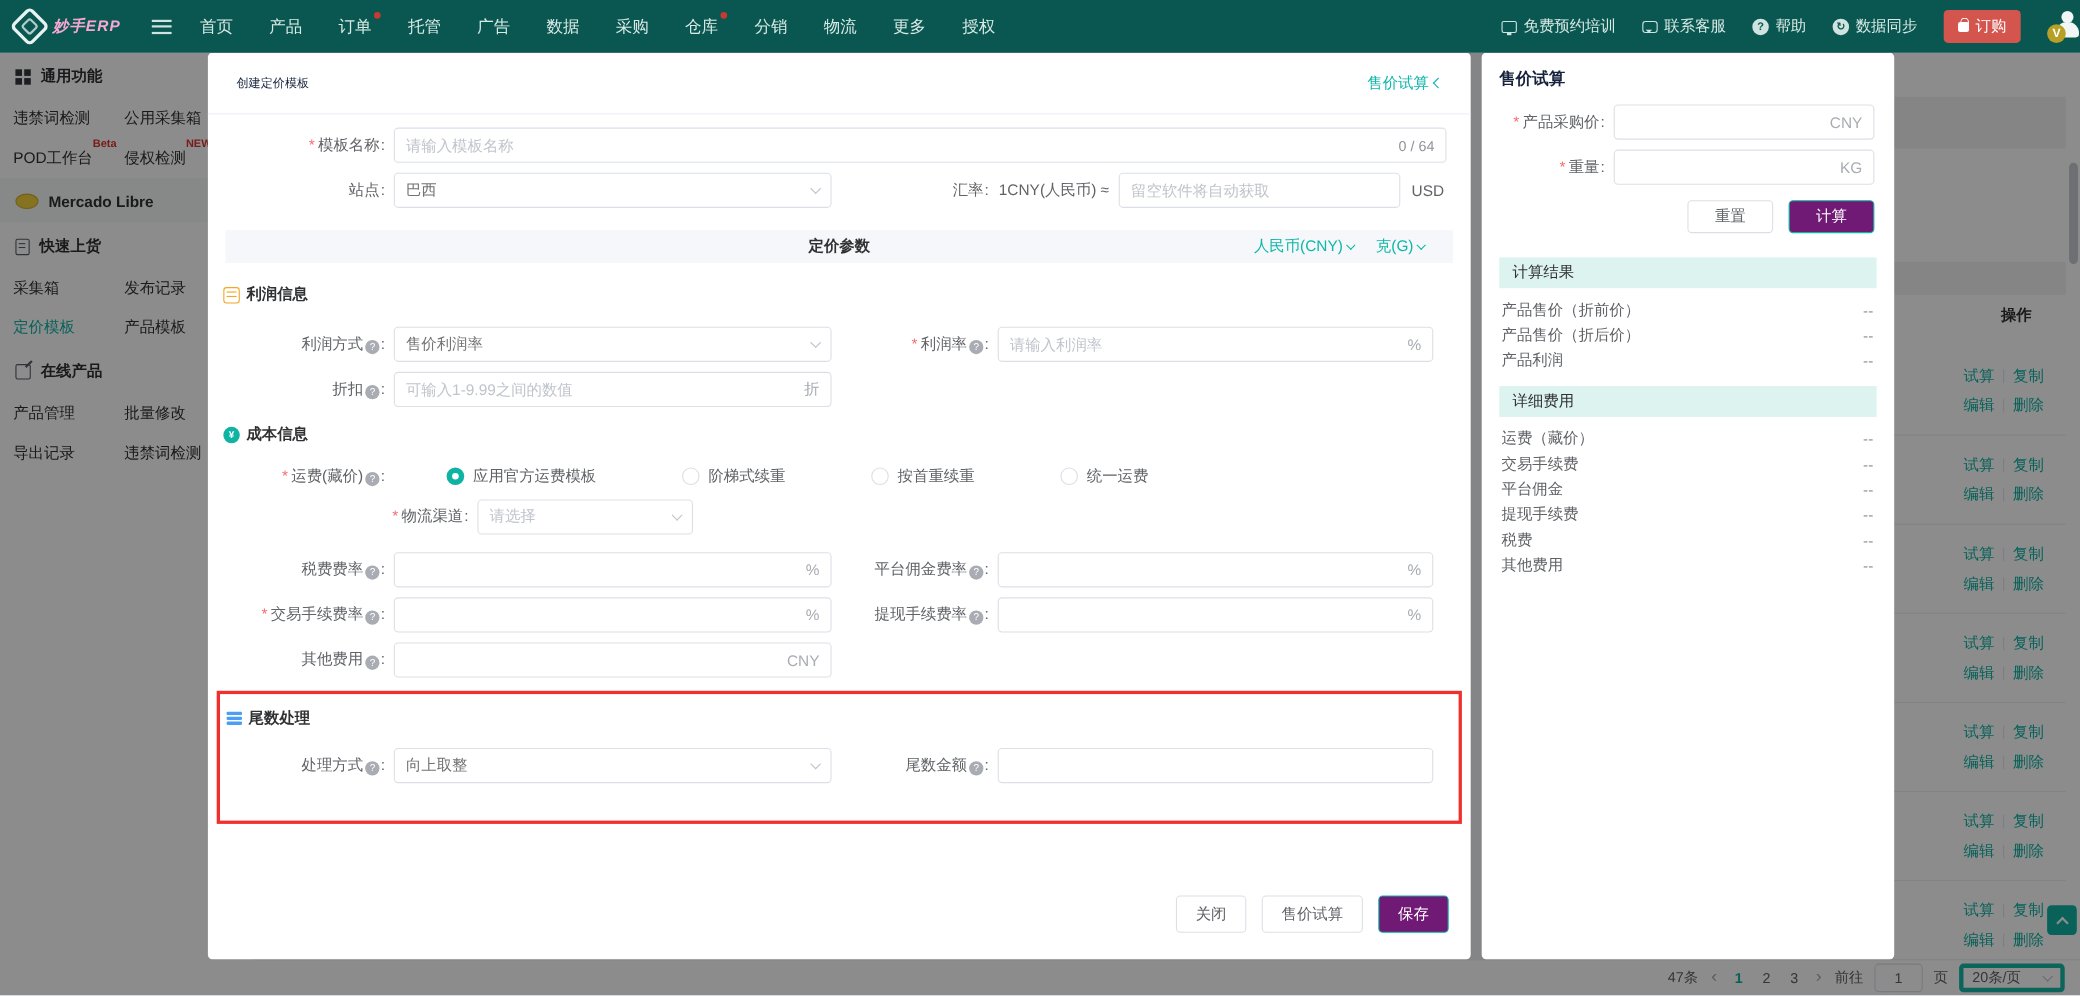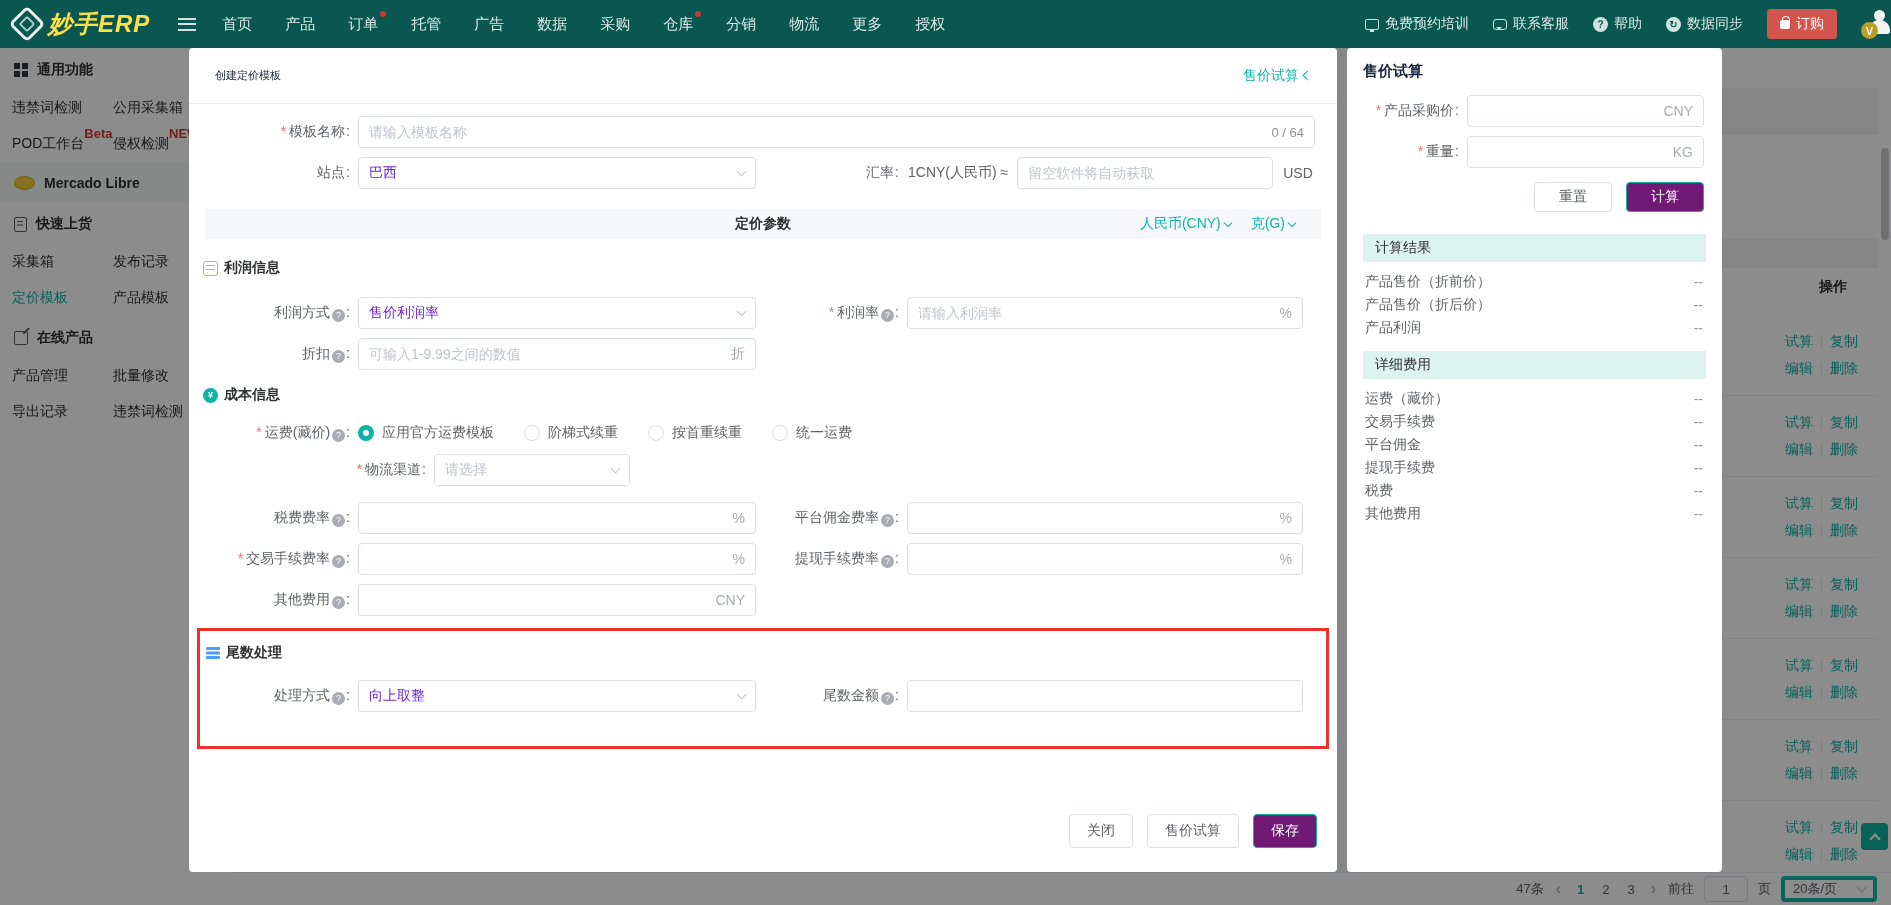--- a/index.html
+++ b/index.html
@@ -5,21 +5,21 @@
   * { margin:0; padding:0; box-sizing:border-box; }
   html,body { width:1891px; height:905px; overflow:hidden; }
   body { position:relative; background:#f0f2f5; font-family:"Liberation Sans","DejaVu Sans",sans-serif; font-size:14px; color:#303133; }
   a { text-decoration:none; cursor:pointer; }
 
   
   .navbar { position:absolute; left:0; top:0; width:1891px; height:48px; background:#0a5751; display:flex; align-items:center; padding:0 14px; z-index:20; }
   .brand { display:flex; align-items:center; gap:8px; }
   .logo { width:26px; height:26px; border:3px solid #e8f3f1; transform:rotate(45deg); border-radius:5px; position:relative; }
   .logo::after { content:""; position:absolute; inset:4px; border:2px solid #e8f3f1; border-radius:3px; opacity:.75; }
-  .brand-name { color:#fde047; font-size:24px; font-weight:bold; font-style:italic; letter-spacing:1px; }
+  .brand-name { color:#f9a8d4; font-size:14px; font-weight:bold; font-style:italic; letter-spacing:1px; }
   .hamburger { width:18px; height:13px; border-top:2px solid #cfe4e1; border-bottom:2px solid #cfe4e1; position:relative; margin:0 26px 0 28px; cursor:pointer; }
   .hamburger::after { content:""; position:absolute; left:0; right:0; top:3.5px; height:2px; background:#cfe4e1; }
   .nav-items { display:flex; align-items:center; gap:33px; }
   .nav-item { color:#d8e9e6; font-size:15px; position:relative; white-space:nowrap; }
   .nav-item .dot { position:absolute; right:-8px; top:-4px; width:6px; height:6px; border-radius:50%; background:#c73a31; }
   .nav-right { margin-left:auto; display:flex; align-items:center; gap:24px; color:#d8e9e6; font-size:14px; }
   .nav-link { display:flex; align-items:center; gap:6px; color:#d8e9e6; white-space:nowrap; }
   .i-monitor { width:14px; height:11px; border:1.5px solid #cfe4e1; border-radius:2px; position:relative; }
   .i-monitor::after { content:""; position:absolute; left:4px; right:4px; bottom:-3px; height:1.5px; background:#cfe4e1; }
   .i-chat { width:14px; height:11px; border:1.5px solid #cfe4e1; border-radius:3px; position:relative; }
@@ -37,21 +37,21 @@
   
   .sidebar { position:absolute; left:0; top:48px; width:230px; bottom:0; background:#fff; z-index:1; }
   .sb-header { display:flex; align-items:center; gap:9px; padding:13px 12px 11px 14px; font-weight:bold; color:#303133; font-size:14px; cursor:pointer; }
   .sb-header .up { margin-left:auto; width:7px; height:7px; border-left:1.5px solid #909399; border-top:1.5px solid #909399; transform:rotate(45deg); margin-top:3px; }
   .sb-header.shade { background:#f6f7f8; }
   .sb-row { display:flex; padding:9px 0; font-size:14px; }
   .sb-row a { color:#303133; position:relative; }
   .sb-row .c1 { margin-left:12px; width:101px; }
   .sb-row .c2 { flex:1; }
   .sb-row a.active { color:#0fb3a4; }
-  .mini-badge { position:absolute; top:-9px; font-size:13px; font-weight:bold; color:#d8372f; }
+  .mini-badge { position:absolute; top:-9px; font-size:10px; font-weight:bold; color:#d8372f; }
   .i-grid { width:14px; height:14px; position:relative; }
   .i-grid::before { content:""; position:absolute; left:0; top:0; width:6px; height:6px; background:#34383d; box-shadow:8px 0 0 #34383d, 0 8px 0 #34383d, 8px 8px 0 #34383d; }
   .i-mercado { width:21px; height:14px; border-radius:50%; background:#f3d23c; border:1px solid #cdb02c; }
   .i-doc { width:13px; height:15px; border:1.5px solid #5a5e66; border-radius:2px; position:relative; }
   .i-doc::after { content:""; position:absolute; left:2px; top:3px; width:6px; height:1.5px; background:#5a5e66; box-shadow:0 3.5px 0 #5a5e66; }
   .i-edit { width:14px; height:14px; border:1.5px solid #5a5e66; border-radius:2px; position:relative; }
   .i-edit::after { content:""; position:absolute; right:-3px; top:-2px; width:8px; height:1.5px; background:#5a5e66; transform:rotate(-45deg); }
 
   
   .bg-right { position:absolute; left:1722px; top:48px; right:0; bottom:0; background:#fff; z-index:1; }
@@ -93,21 +93,21 @@
   .inp { height:32px; border:1px solid #dcdfe6; border-radius:4px; background:#fff; display:flex; align-items:center; padding:0 10px; gap:6px; }
   .inp input { border:none; outline:none; flex:1; min-width:0; font-size:14px; color:#303133; font-family:inherit; background:transparent; }
   .inp input::placeholder { color:#c0c4cc; }
   .suffix { color:#a8abb2; font-size:14px; flex:0 0 auto; }
   .counter { color:#909399; font-size:13px; flex:0 0 auto; }
   .w-name { width:957px; }
   .w-left { width:398px; }
   .w-right { width:396px; }
   .w-chan { width:196px; }
   .sel { cursor:pointer; justify-content:space-between; }
-  .sel .val { color:#6d28d9; }
+  .sel .val { color:#737373; }
   .sel .val.ph { color:#c0c4cc; }
   .chev-down { width:7px; height:7px; border-right:1.5px solid #c0c4cc; border-bottom:1.5px solid #c0c4cc; transform:rotate(45deg); margin-top:-4px; flex:0 0 auto; }
   .rate-prefix { color:#606266; margin:0 9px 0 1px; white-space:nowrap; }
   .w-rate { width:256px; }
   .usd { color:#606266; margin-left:10px; }
   .band { margin:20px 16px; height:30px; background:#f5f7fa; display:flex; align-items:center; position:relative; }
   .band-title { position:absolute; left:0; right:0; text-align:center; font-weight:bold; color:#303133; }
   .band-sels { margin-left:auto; display:flex; gap:20px; padding-right:26px; z-index:1; }
   .band-sel { color:#0cb7a9; display:flex; align-items:center; gap:4px; cursor:pointer; }
   .chev-teal { width:6px; height:6px; border-right:1.5px solid #0cb7a9; border-bottom:1.5px solid #0cb7a9; transform:rotate(45deg); margin-top:-3px; }
@@ -115,21 +115,21 @@
   .i-profit { width:15px; height:15px; border:1.5px solid #f5a623; border-radius:3px; position:relative; }
   .i-profit::after { content:""; position:absolute; left:2px; top:3px; right:2px; height:1.5px; background:#f5a623; box-shadow:0 4px 0 #f5a623; }
   .i-cost { width:15px; height:15px; border-radius:50%; background:#0fb3a4; color:#fff; font-size:9px; display:inline-flex; align-items:center; justify-content:center; }
   .i-tail { width:14px; height:14px; position:relative; }
   .i-tail::before { content:""; position:absolute; left:0; right:0; top:1px; height:3px; background:#4a9ff5; border-radius:1px; box-shadow:0 4.5px 0 #4a9ff5, 0 9px 0 #4a9ff5; }
   .radio { display:flex; align-items:center; gap:8px; margin-right:30px; cursor:pointer; color:#606266; }
   .rdot { width:16px; height:16px; border-radius:50%; flex:0 0 auto; }
   .rdot.on { background:#0fb3a4; position:relative; }
   .rdot.on::after { content:""; position:absolute; inset:5px; background:#fff; border-radius:50%; }
   .rdot.off { border:1px solid #dcdfe6; background:#fff; }
-  .radio-row { height:22px; margin-bottom:10px; }
+  .radio-row { height:22px; margin-bottom:10px;gap:48px; }
   .red-box { margin:12px 8px 0; border:3px solid #f0302c; padding:13px 0 34px; }
   .red-box .sec-h { margin-left:6px; margin-bottom:18px; }
   .red-box .fl { width:158px; }
   .red-box .frow { margin-bottom:0; }
   .m-footer { margin-top:auto; display:flex; justify-content:flex-end; gap:14px; padding:0 20px 24px 0; }
   .btn { height:34px; padding:0 17px; border-radius:4px; border:1px solid #dcdfe6; background:#fff; color:#606266; font-size:14px; font-family:inherit; cursor:pointer; }
   .btn.primary { background:#701a75; border-color:#0fb3a4; color:#fff; }
 
   
   .trial-panel { position:absolute; left:1347px; top:48px; width:375px; height:824px; background:#fff; border-radius:4px; z-index:10; padding:14px 16px; }

